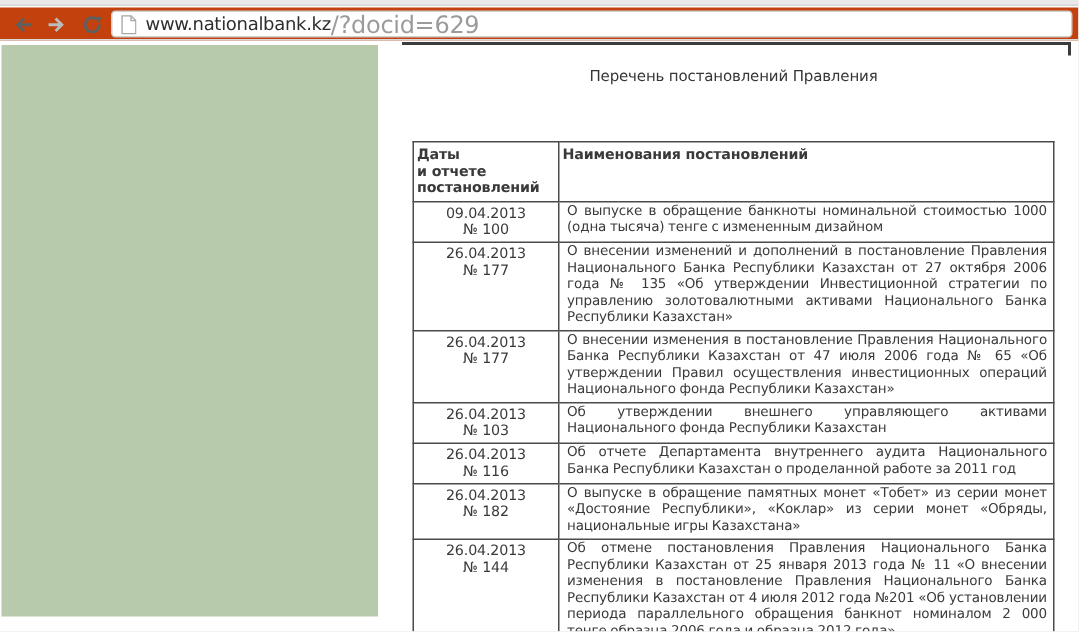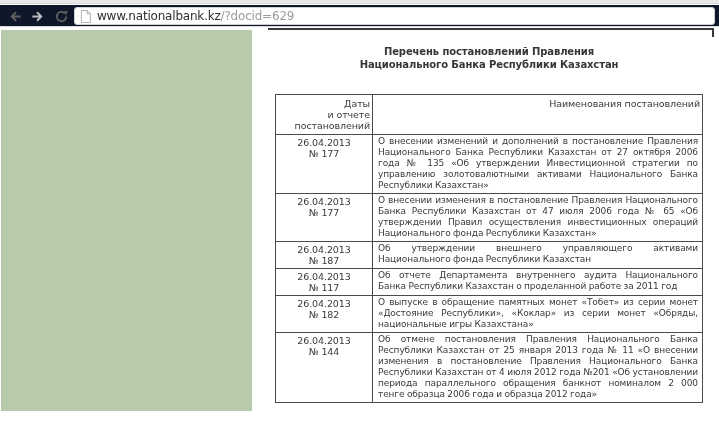--- a/index.html
+++ b/index.html
@@ -14,38 +14,38 @@
     margin: 0 auto;
   }
 
   
   .tabstrip {
     position: absolute; left: 0; top: 0; width: 719px; height: 4px;
     background: #e9e9e9; border-bottom: 1px solid #d6d6d6;
   }
   .toolbar {
     position: absolute; left: 0; top: 5px; width: 719px; height: 22px;
-    background: #0f172a; border-bottom: 1px solid #d9d9d9;
+    background: #c2410c; border-bottom: 1px solid #d9d9d9;
   }
   .nav-btn {
     position: absolute; top: 2px; width: 18px; height: 18px;
     display: flex; align-items: center; justify-content: center;
     cursor: pointer;
   }
   .nav-back { left: 6px; }
   .nav-fwd  { left: 28px; }
   .nav-reload { left: 52px; }
   .urlbar {
     position: absolute; left: 74px; top: 2px; right: 4px; height: 18px;
     background: #ffffff; border: 1px solid #d0d0d0; border-radius: 3px;
     display: flex; align-items: center; padding-left: 5px;
   }
   .page-ico { display: inline-flex; margin-right: 6px; }
   .url-domain { font-size: 12px; color: #2e2e2e; letter-spacing: -0.2px; }
-  .url-path   { font-size: 12px; color: #9b9b9b; letter-spacing: -0.2px; }
+  .url-path   { font-size: 16px; color: #9b9b9b; letter-spacing: -0.2px; }
 
   
   .page {
     position: absolute; left: 0; top: 28px; width: 719px; height: 393px;
     background: #ffffff; overflow: hidden;
   }
   .frame-topline {
     position: absolute; left: 268px; top: 0px; width: 446px; height: 2px;
     background: #3b3b3b;
   }
@@ -53,37 +53,37 @@
     position: absolute; left: 712px; top: 0px; width: 2px; height: 9px;
     background: #3b3b3b;
   }
   .sidebar {
     position: absolute; left: 1px; top: 2px; width: 251px; height: 381px;
     background: #b7cbac;
   }
 
   .doc-title {
     position: absolute; left: 275px; top: 17px; width: 428px;
-    text-align: center; font-weight: bold; font-size: 10px;
+    text-align: center; font-weight: normal; font-size: 10px;
     line-height: 13px; color: #363636; letter-spacing: -0.1px;
   }
 
   table.res {
     position: absolute; left: 275px; top: 66px; width: 428px;
     border-collapse: collapse; table-layout: fixed;
     color: #3a3a3a;
   }
   table.res th, table.res td {
     border: 1px solid #4b4b4b;
     vertical-align: top;
   }
   th.h-date { width: 97px; }
   table.res th {
-    font-size: 9.5px; line-height: 11px; font-weight: normal;
-    text-align: right; padding: 3px 2px;
+    font-size: 9.5px; line-height: 11px; font-weight: bold;
+    text-align: left; padding: 3px 2px;
     letter-spacing: -0.1px;
   }
   td.c-date {
     text-align: center; font-size: 9.5px; line-height: 11px;
     padding: 2px 1px; letter-spacing: -0.1px;
   }
   td.c-name {
     text-align: justify; font-size: 9px; line-height: 11px;
     padding: 1px 4px 2px 5px; letter-spacing: -0.1px; word-spacing: -0.3px;
   }
@@ -124,60 +124,66 @@
   </div>
 
   <div class="page">
     <div class="frame-topline"></div>
     <div class="frame-topline-tick"></div>
 
     <div class="sidebar"></div>
 
     <div class="doc-title">
       <div>Перечень постановлений Правления</div>
-      <div>Национального Банка Республики Казахстан</div>
     </div>
 
     <table class="res">
       <thead>
         <tr>
           <th class="h-date">
             <div>Даты</div>
             <div>и отчете</div>
             <div>постановлений</div>
           </th>
           <th class="h-name">Наименования постановлений</th>
         </tr>
       </thead>
       <tbody>
           <tr>
     <td class="c-date">
+      <div>09.04.2013</div>
+      <div>№ 100</div>
+    </td>
+    <td class="c-name">О выпуске в обращение банкноты номинальной стоимостью 1000 (одна тысяча) тенге с измененным дизайном</td>
+  </tr>
+          <tr>
+    <td class="c-date">
       <div>26.04.2013</div>
       <div>№ 177</div>
     </td>
     <td class="c-name">О внесении изменений и дополнений в постановление Правления Национального Банка Республики Казахстан от 27 октября 2006 года № 135 «Об утверждении Инвестиционной стратегии по управлению золотовалютными активами Национального Банка Республики Казахстан»</td>
   </tr>
           <tr>
     <td class="c-date">
       <div>26.04.2013</div>
       <div>№ 177</div>
     </td>
     <td class="c-name">О внесении изменения в постановление Правления Национального Банка Республики Казахстан от 47 июля 2006 года № 65 «Об утверждении Правил осуществления инвестиционных операций Национального фонда Республики Казахстан»</td>
   </tr>
           <tr>
     <td class="c-date">
       <div>26.04.2013</div>
-      <div>№ 187</div>
+      <div>№ 103</div>
     </td>
     <td class="c-name">Об утверждении внешнего управляющего активами Национального фонда Республики Казахстан</td>
   </tr>
           <tr>
     <td class="c-date">
       <div>26.04.2013</div>
-      <div>№ 117</div>
+      <div>№ 116</div>
     </td>
     <td class="c-name">Об отчете Департамента внутреннего аудита Национального Банка Республики Казахстан о проделанной работе за 2011 год</td>
   </tr>
           <tr>
     <td class="c-date">
       <div>26.04.2013</div>
       <div>№ 182</div>
     </td>
     <td class="c-name">О выпуске в обращение памятных монет «Тобет» из серии монет «Достояние Республики», «Коклар» из серии монет «Обряды, национальные игры Казахстана»</td>
   </tr>

